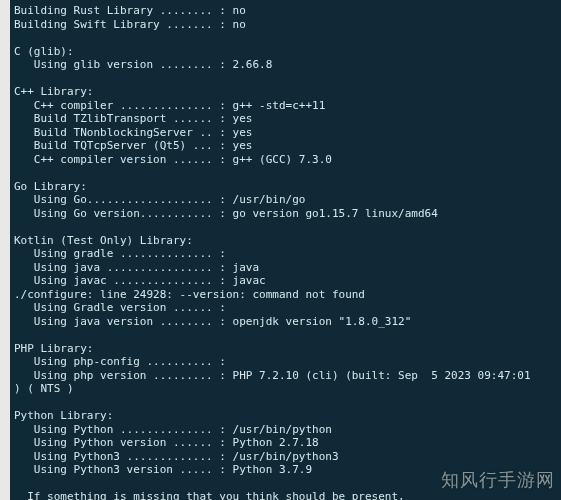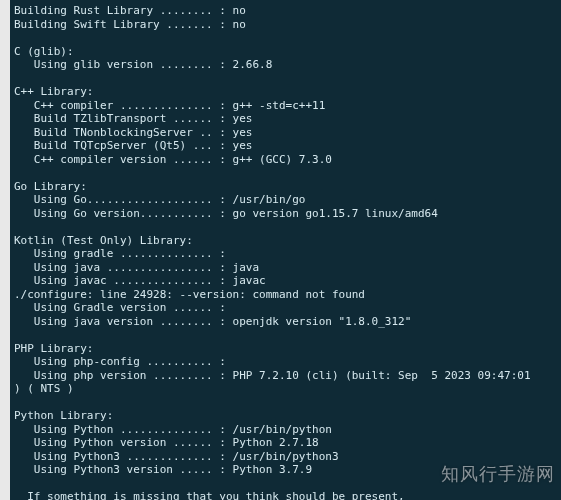--- a/index.html
+++ b/index.html
@@ -20,21 +20,21 @@
     font-size: 11px;
     line-height: 13.5px;
     white-space: pre;
     overflow: hidden;
     padding: 4px;
   }
   .terminal .line { display: block; }
   .watermark {
     position: absolute;
     right: 6px;
-    bottom: 14px;
+    bottom: 8px;
     color: rgba(220, 222, 225, 0.6);
     font-family: "PingFang SC", "Microsoft YaHei", "Hiragino Sans", sans-serif;
     font-size: 18px;
     letter-spacing: 1px;
     pointer-events: none;
     text-shadow: 0 0 3px rgba(0,0,0,0.4);
   }
 </style>
 </head>
 <body>

